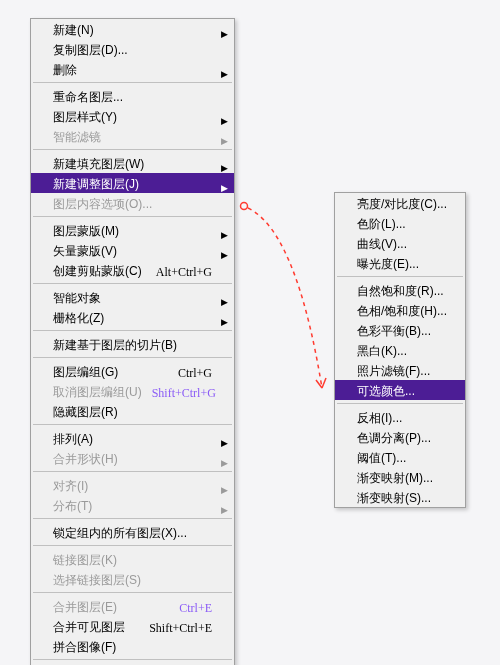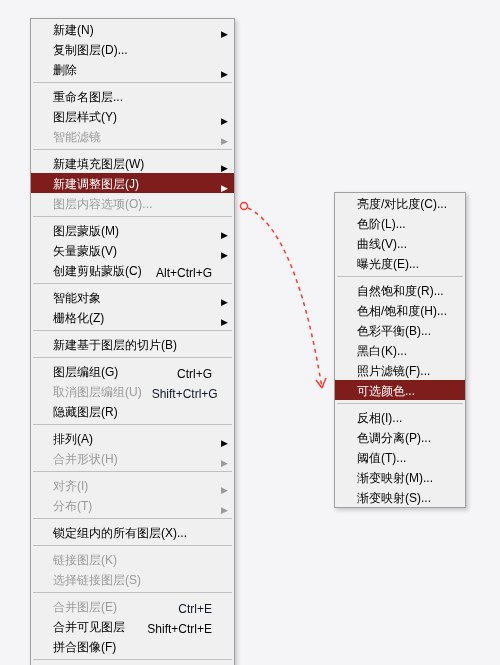--- a/index.html
+++ b/index.html
@@ -32,29 +32,30 @@
       display: flex;
       align-items: flex-end;
       height: 20px;
       padding: 0 22px 0 22px;
       color: #000;
       position: relative;
       white-space: nowrap;
     }
     .menu-item.disabled { color: #9a9a9a; }
     .menu-item.highlighted {
-      background: #7f1d1d;
+      background: #4c1d95;
       color: #fff;
     }
     .menu-item .label { flex: 1; }
     .menu-item .shortcut {
       color: #000;
       margin-left: 10px;
-    }
-    .menu-item.disabled .shortcut { color: #0f172a; }
+      font-family: Liberation Serif, serif;
+    }
+    .menu-item.disabled .shortcut { color: #8b5cf6; }
     .menu-item .arrow {
       position: absolute;
       right: 6px;
       font-size: 9px;
       color: #000;
     }
     .menu-item.highlighted .arrow { color: #fff; }
     .menu-item.disabled .arrow { color: #9a9a9a; }
     .separator {
       height: 1px;

